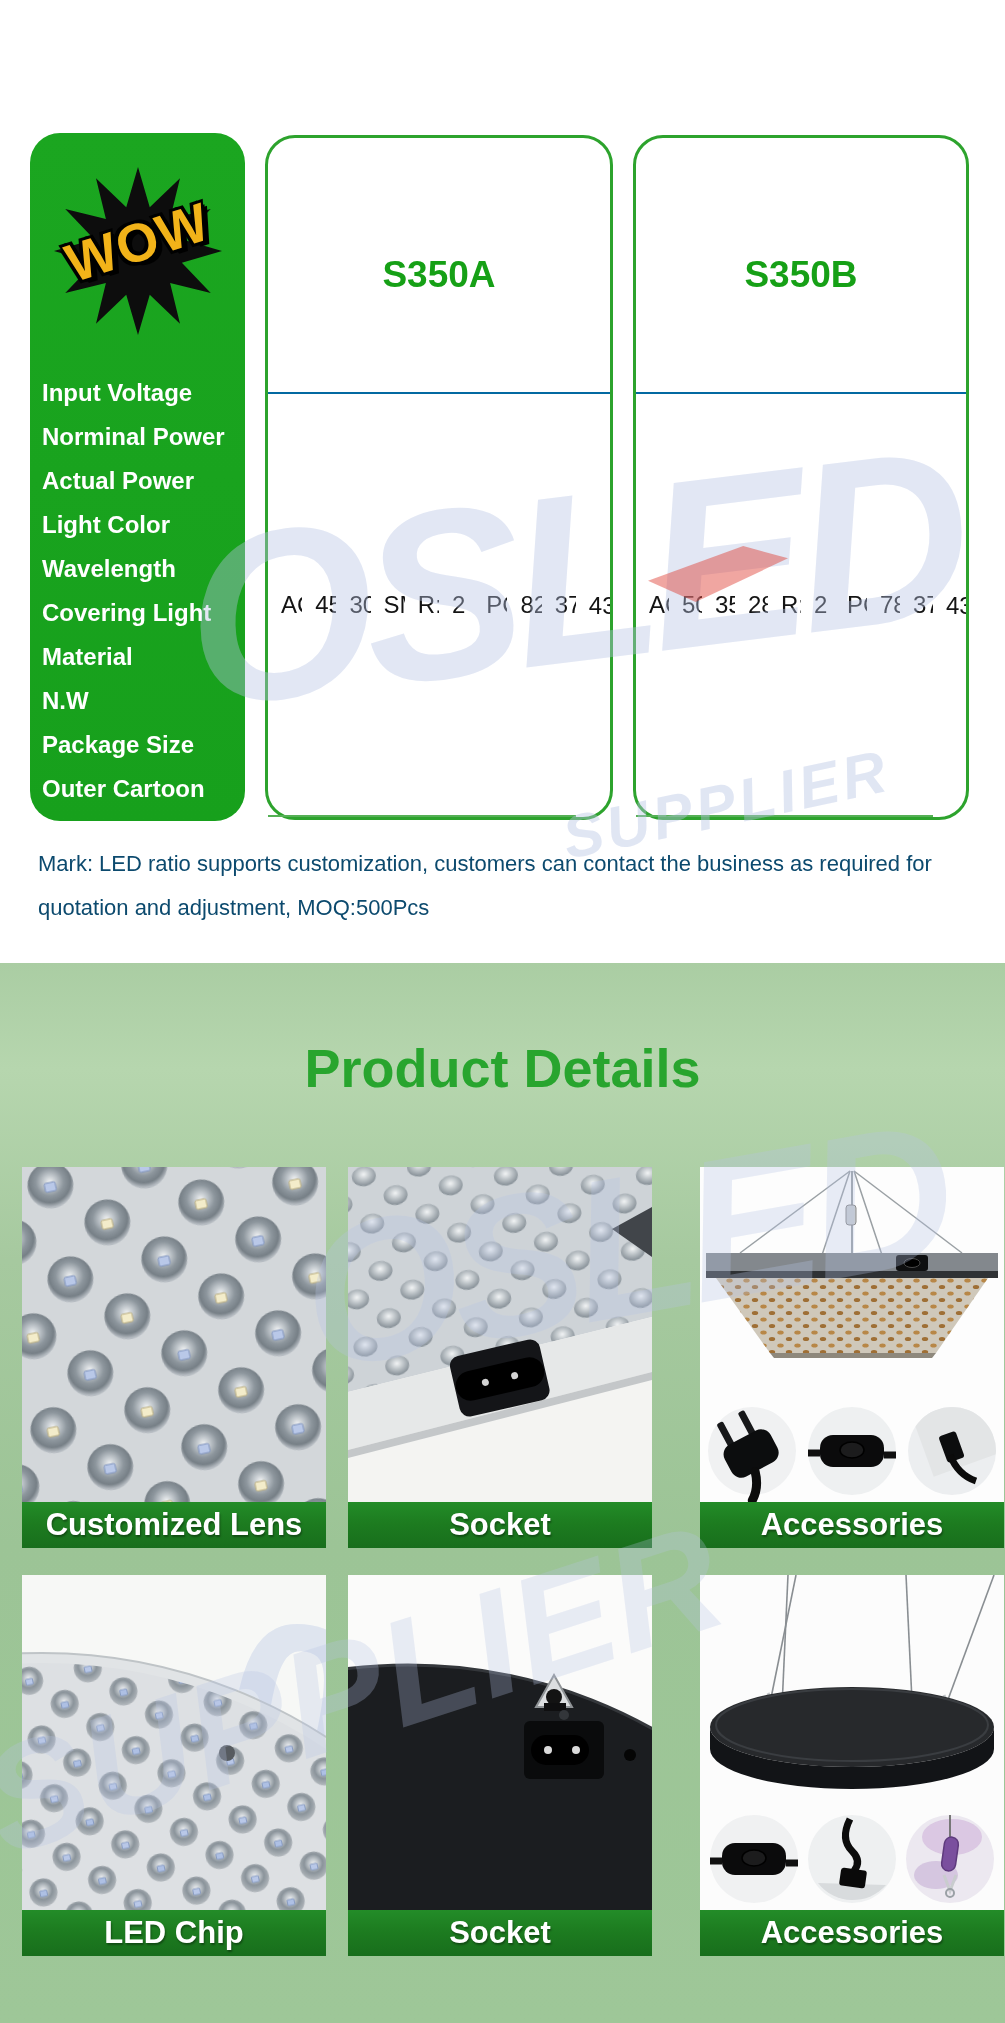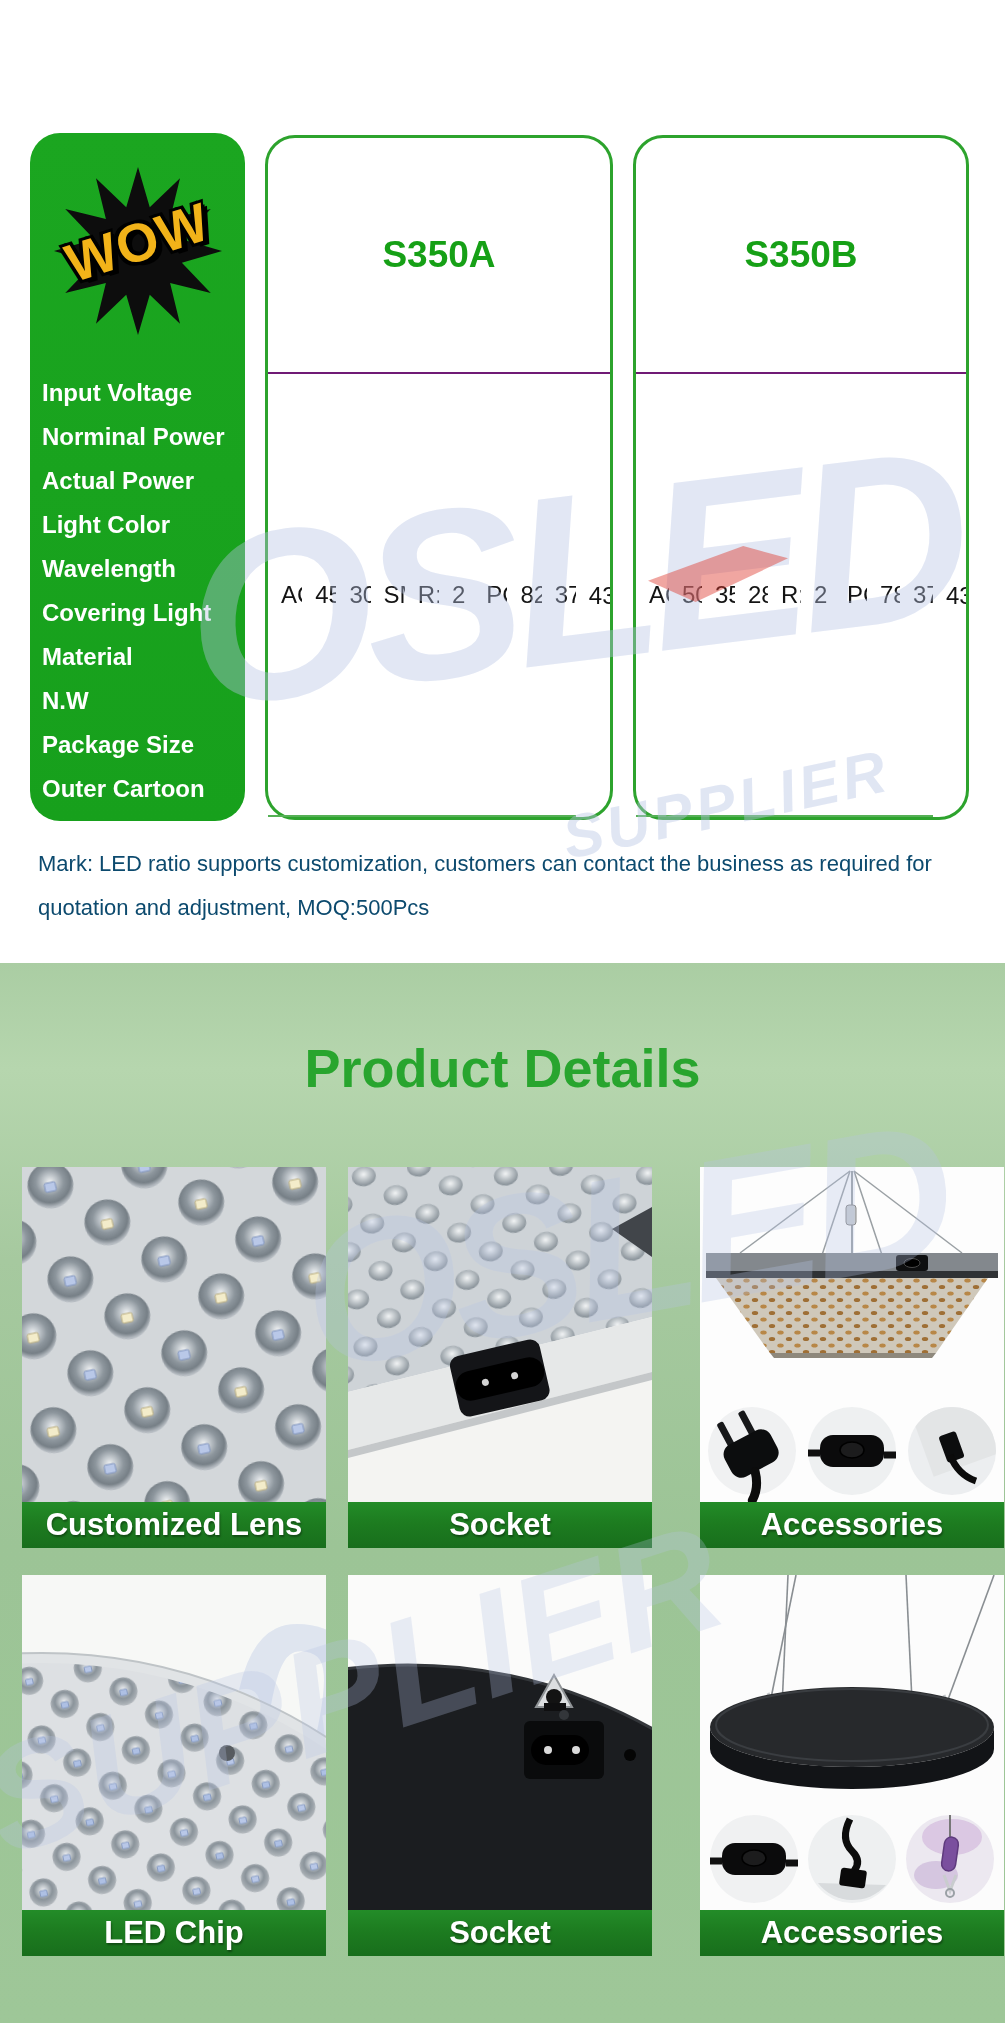--- a/index.html
+++ b/index.html
@@ -25,21 +25,21 @@
                display:flex;flex-direction:column;}
   .spec-labels .lbl{flex:1;display:flex;align-items:center;padding-left:12px;
                     color:#fff;font-size:24px;font-weight:bold;white-space:nowrap;}
 
   .product-col{position:absolute;top:135px;height:685px;background:#fff;
                border:3px solid #2da32d;border-radius:30px;display:flex;flex-direction:column;
                box-sizing:border-box;z-index:2;}
   .product-col.a{left:265px;width:348px;}
   .product-col.b{left:633px;width:336px;}
   .model-header{height:234px;display:flex;align-items:center;justify-content:center;
-                font-size:37px;font-weight:bold;color:#16a016;border-bottom:2px solid #701a75;}
+                font-size:37px;font-weight:bold;color:#16a016;border-bottom:2px solid #0369a1;margin-top:20px;}
   .rows{flex:1;display:flex;flex-direction:row;}
   .cell{flex:1;display:flex;align-items:center;padding-left:13px;font-size:24px;color:#141414;
         white-space:nowrap;overflow:hidden;}
   .cell:not(:last-child){border-bottom:2px solid #55b055;}
 
   .mark-note{position:absolute;left:38px;top:850px;width:940px;color:#0c4a6e;
              font-size:22px;line-height:28px;z-index:2;}
   .mark-note .line{margin-bottom:16px;}
 
   

